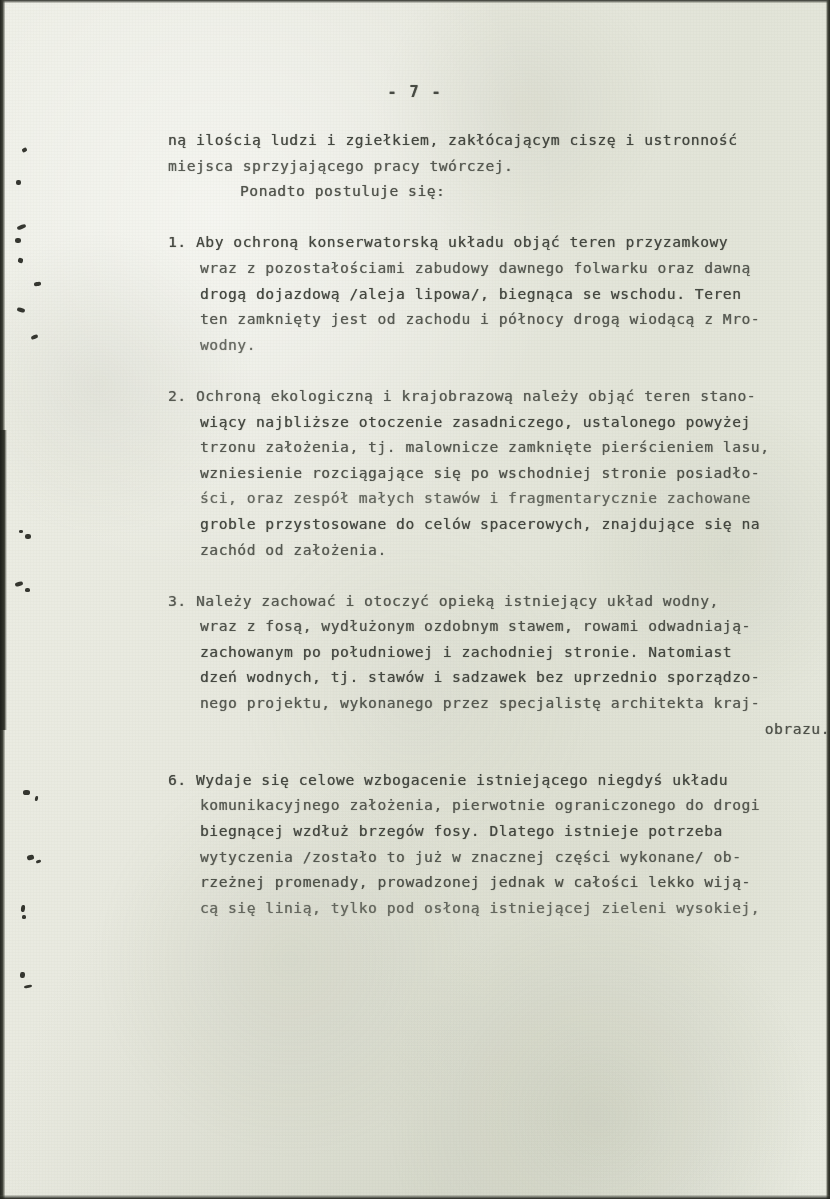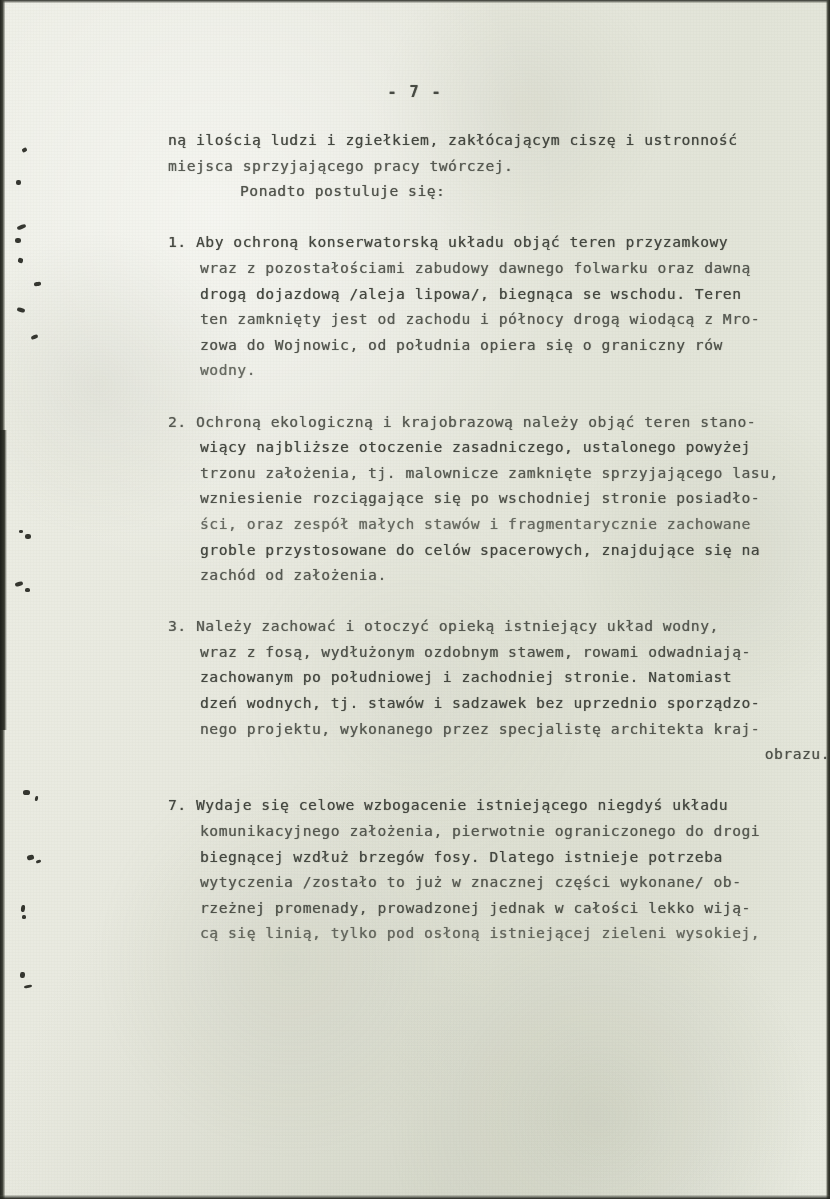--- a/index.html
+++ b/index.html
@@ -166,39 +166,38 @@
 
     <div id="body-lines">
         <div class="line typed ink-1" style="padding-left: 0px;">ną ilością ludzi i zgiełkiem, zakłócającym ciszę i ustronność</div>
         <div class="line typed ink-2" style="padding-left: 0px;">miejsca sprzyjającego pracy twórczej.</div>
         <div class="line typed ink-4" style="padding-left: 72px;">Ponadto postuluje się:</div>
         <div class="line typed ink-3 blank" style="padding-left: 0px;"></div>
         <div class="line typed ink-1" style="padding-left: 0px;">1. Aby ochroną konserwatorską układu objąć teren przyzamkowy</div>
         <div class="line typed ink-2" style="padding-left: 32px;">wraz z pozostałościami zabudowy dawnego folwarku oraz dawną</div>
         <div class="line typed ink-1" style="padding-left: 32px;">drogą dojazdową /aleja lipowa/, biegnąca se wschodu. Teren</div>
         <div class="line typed ink-2" style="padding-left: 32px;">ten zamknięty jest od zachodu i północy drogą wiodącą z Mro-</div>
-        <div class="line typed ink-4" style="padding-left: 32px;">zowa do Wojnowic, od południa opiera się o graniczny rów</div>
         <div class="line typed ink-3" style="padding-left: 32px;">wodny.</div>
         <div class="line typed ink-1 blank" style="padding-left: 0px;"></div>
         <div class="line typed ink-2" style="padding-left: 0px;">2. Ochroną ekologiczną i krajobrazową należy objąć teren stano-</div>
         <div class="line typed ink-1" style="padding-left: 32px;">wiący najbliższe otoczenie zasadniczego, ustalonego powyżej</div>
-        <div class="line typed ink-2" style="padding-left: 32px;">trzonu założenia, tj. malownicze zamknięte sprzyjającego lasu,</div>
+        <div class="line typed ink-2" style="padding-left: 32px;">trzonu założenia, tj. malownicze zamknięte pierścieniem lasu,</div>
         <div class="line typed ink-4" style="padding-left: 32px;">wzniesienie rozciągające się po wschodniej stronie posiadło-</div>
         <div class="line typed ink-3" style="padding-left: 32px;">ści, oraz zespół małych stawów i fragmentarycznie zachowane</div>
         <div class="line typed ink-1" style="padding-left: 32px;">groble przystosowane do celów spacerowych, znajdujące się na</div>
         <div class="line typed ink-2" style="padding-left: 32px;">zachód od założenia.</div>
         <div class="line typed ink-1 blank" style="padding-left: 0px;"></div>
         <div class="line typed ink-2" style="padding-left: 0px;">3. Należy zachować i otoczyć opieką istniejący układ wodny,</div>
         <div class="line typed ink-4" style="padding-left: 32px;">wraz z fosą, wydłużonym ozdobnym stawem, rowami odwadniają-</div>
         <div class="line typed ink-1" style="padding-left: 32px;">zachowanym po południowej i zachodniej stronie. Natomiast</div>
         <div class="line typed ink-1" style="padding-left: 32px;">dzeń wodnych, tj. stawów i sadzawek bez uprzednio sporządzo-</div>
         <div class="line typed ink-2" style="padding-left: 32px;">nego projektu, wykonanego przez specjalistę architekta kraj-</div>
         <div class="line typed ink-4" style="padding-left: 32px; text-align: right;">obrazu.</div>
         <div class="line typed ink-3 blank" style="padding-left: 0px;"></div>
-        <div class="line typed ink-1" style="padding-left: 0px;">7. Wydaje się celowe wzbogacenie istniejącego niegdyś układu</div>
+        <div class="line typed ink-1" style="padding-left: 0px;">6. Wydaje się celowe wzbogacenie istniejącego niegdyś układu</div>
         <div class="line typed ink-2" style="padding-left: 32px;">komunikacyjnego założenia, pierwotnie ograniczonego do drogi</div>
         <div class="line typed ink-1" style="padding-left: 32px;">biegnącej wzdłuż brzegów fosy. Dlatego istnieje potrzeba</div>
         <div class="line typed ink-2" style="padding-left: 32px;">wytyczenia /zostało to już w znacznej części wykonane/ ob-</div>
         <div class="line typed ink-4" style="padding-left: 32px;">rzeżnej promenady, prowadzonej jednak w całości lekko wiją-</div>
         <div class="line typed ink-3" style="padding-left: 32px;">cą się linią, tylko pod osłoną istniejącej zieleni wysokiej,</div>
       </div>
 
   </div>
 
   <div id="margin-layer">

